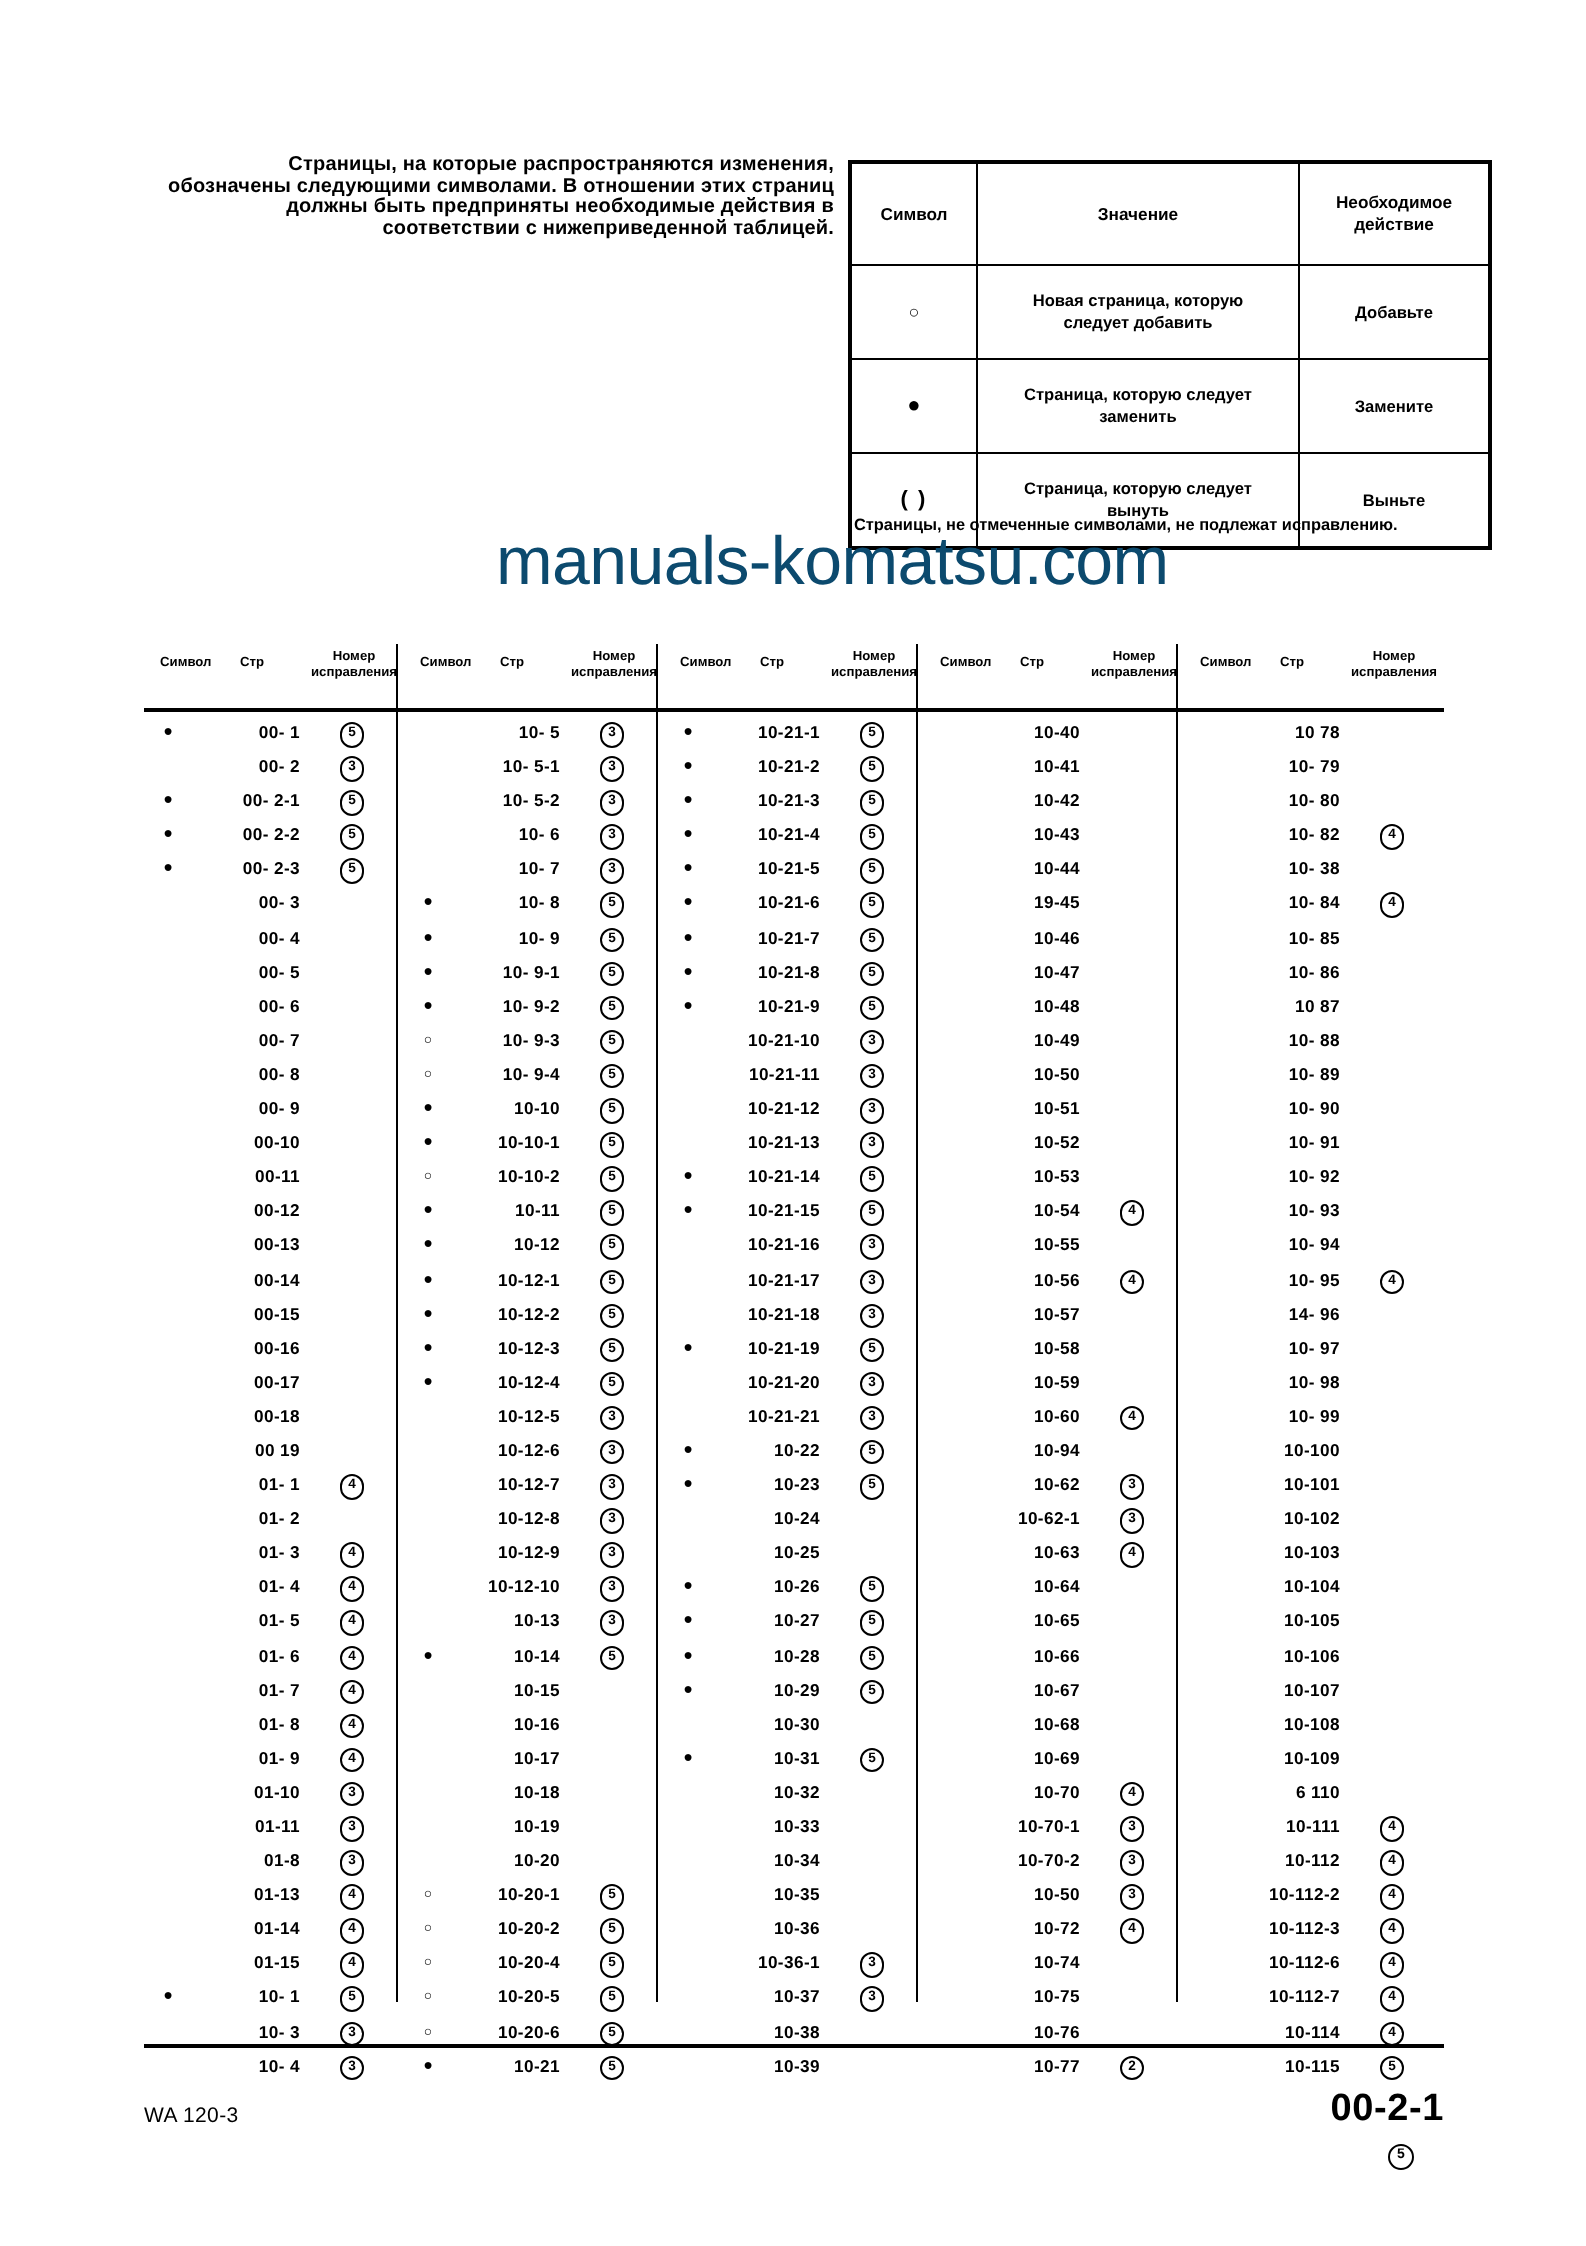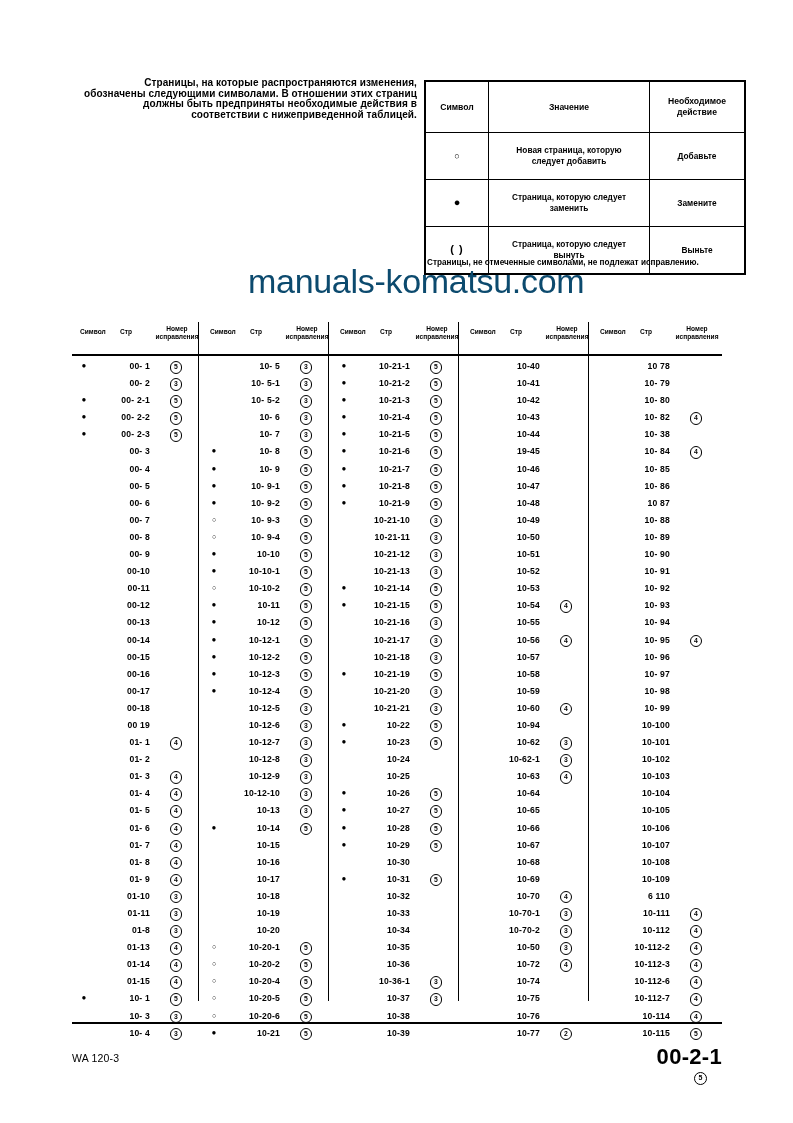--- a/index.html
+++ b/index.html
@@ -122,21 +122,21 @@
     border-top:2.4px solid #000;
   }
 
   
   #footer-model{
     position:absolute;left:72px;top:1052px;
     font-size:10.5px;font-weight:normal;letter-spacing:0.2px;
   }
   #footer-pageno{
     position:absolute;right:71px;top:1044px;
-    font-size:22px;font-weight:bold;letter-spacing:0.3px;
+    font-size:19px;font-weight:bold;letter-spacing:0.3px;
   }
   #footer-rev{
     position:absolute;right:86px;top:1072px;
     font-size:7.6px;
   }
   #footer-rev span{
     display:inline-block;width:11px;height:11px;line-height:10px;
     border:1px solid #000;border-radius:50%;
     font-size:7px;font-weight:bold;text-align:center;
   }
@@ -1129,21 +1129,21 @@
             <div class="pg">10- 94</div>
             <div class="rev"></div>
           </div>
           <div class="row">
             <div class="sym"></div>
             <div class="pg">10- 95</div>
             <div class="rev"><span>4</span></div>
           </div>
           <div class="row">
             <div class="sym"></div>
-            <div class="pg">10- 96</div>
+            <div class="pg">14- 96</div>
             <div class="rev"></div>
           </div>
           <div class="row">
             <div class="sym"></div>
             <div class="pg">10- 97</div>
             <div class="rev"></div>
           </div>
           <div class="row">
             <div class="sym"></div>
             <div class="pg">10- 98</div>

